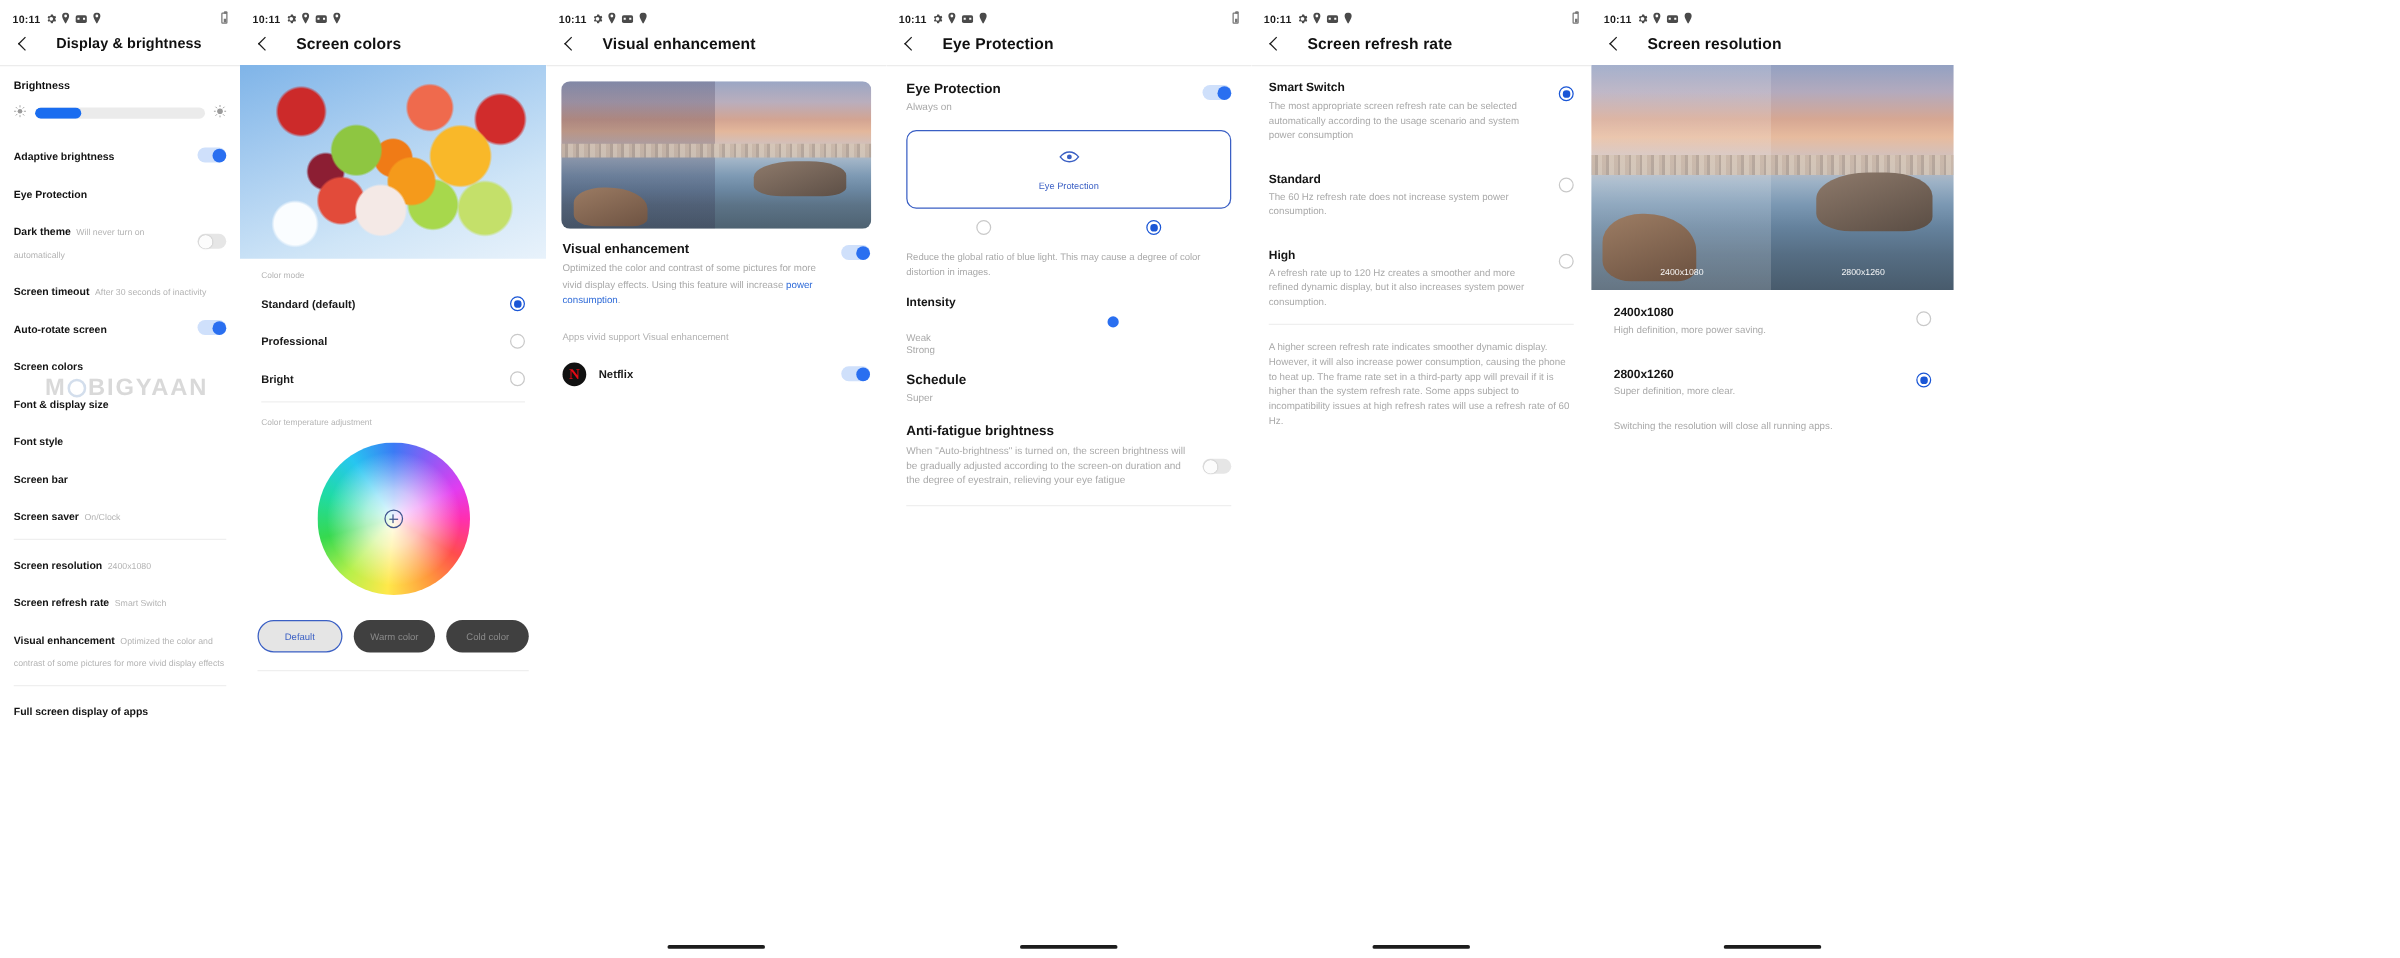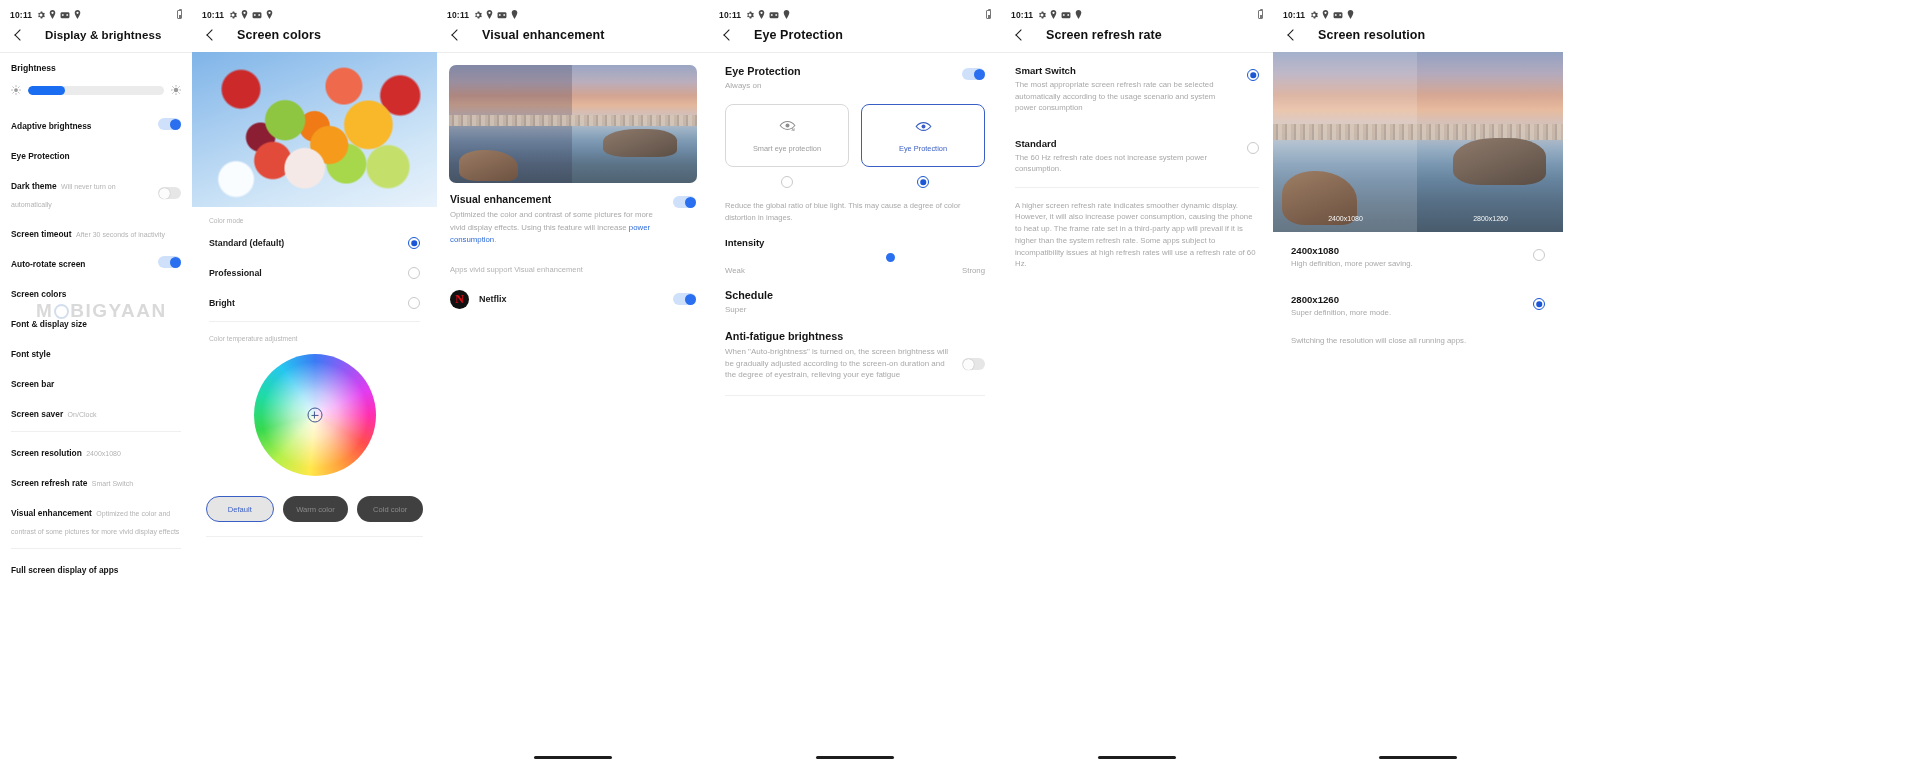--- a/index.html
+++ b/index.html
@@ -261,21 +261,21 @@
   .eyeradios > div { flex: 1; display: flex; justify-content: center; }
   .p4 .note { font-size: 7.6px; color: #a9a9a9; line-height: 11.5px; padding: 12px 16px 0 16px; }
   .p4 .sechead { display:flex; align-items:center; justify-content:space-between; padding: 14px 16px 0 16px;}
   .p4 .sechead .t { font-size: 9.6px; font-weight: 700; color: #151515; }
   .slider2 { padding: 10px 16px 0 16px; position: relative; }
   .slider2 .bar { height: 1.5px; background: #3a5fc4; border-radius: 1px; }
   .slider2 .dot {
     position: absolute; top: 5px; left: 62%;
     width: 9px; height: 9px; border-radius: 50%; background: #2a6ff0;
   }
-  .wsrow { display:flex; justify-content: space-between; padding: 8px 16px 0 16px; }
+  .wsrow { display:flex; justify-content: space-between; padding: 8px 16px 0 16px; flex-direction: column; }
   .wsrow span { font-size: 7.8px; color: #a9a9a9; }
   .p4 .bigdiv { height: 1px; background: #efefef; margin: 14px 16px 0 16px; }
   .p4 .footnote { font-size: 7.8px; color: #a9a9a9; line-height: 12px; padding: 12px 16px 0 16px; }
 
   
   .p5 .opt {
     display: flex; align-items: flex-start; justify-content: space-between;
     gap: 12px; padding: 12px 14px 12px 14px;
   }
   .p5 .opt .t { font-size: 9.6px; font-weight: 700; color: #151515; }
@@ -629,30 +629,20 @@
           <div class="h1">Eye Protection</div>
           <div class="h2">Always on</div>
         </div>
         <span class="switch" style="margin-top:3px">
             <span class="knob"></span>
           </span>
       </div>
     </div>
 
     <div class="eyecards">
-      <div class="eyecard">
-        <span>
-          <svg width="17" height="13" viewBox="0 0 26 18">
-            <path d="M13 3C7.5 3 3.2 7.2 1.8 9c1.4 1.8 5.7 6 11.2 6s9.8-4.2 11.2-6C22.8 7.2 18.5 3 13 3z" fill="none" stroke="#8e8e8e" stroke-width="1.6"></path>
-            <circle cx="13" cy="9" r="3" fill="#8e8e8e"></circle>
-            <text x="19" y="17" font-size="6" fill="#8e8e8e" font-family="Liberation Sans, sans-serif">AI</text>
-          </svg>
-        </span>
-        <span class="cardlabel">Smart eye protection</span>
-      </div>
       <div class="eyecard sel">
         <span>
           <svg width="17" height="11" viewBox="0 0 26 14">
             <path d="M13 1C7.5 1 3.2 5.2 1.8 7c1.4 1.8 5.7 6 11.2 6s9.8-4.2 11.2-6C22.8 5.2 18.5 1 13 1z" fill="none" stroke="#3a5fc4" stroke-width="1.7"></path>
             <circle cx="13" cy="7" r="3" fill="#3a5fc4"></circle>
           </svg>
         </span>
         <span class="cardlabel">Eye Protection</span>
       </div>
     </div>
@@ -739,20 +729,27 @@
       </div>
       <span class="radio on"></span>
     </div>
     <div class="opt">
       <div style="flex:1">
         <div class="t">Standard</div>
         <div class="d">The 60 Hz refresh rate does not increase system power consumption.</div>
       </div>
       <span class="radio"></span>
     </div>
+    <div class="opt">
+      <div style="flex:1">
+        <div class="t">High</div>
+        <div class="d">A refresh rate up to 120 Hz creates a smoother and more refined dynamic display, but it also increases system power consumption.</div>
+      </div>
+      <span class="radio"></span>
+    </div>
 
     <div class="hr"></div>
     <div class="longnote">A higher screen refresh rate indicates smoother dynamic display. However, it will also increase power consumption, causing the phone to heat up. The frame rate set in a third-party app will prevail if it is higher than the system refresh rate. Some apps subject to incompatibility issues at high refresh rates will use a refresh rate of 60 Hz.</div>
 
     <div class="homebar"></div>
 
   </div>
 
   <div class="panel p6">
     <div class="statusbar">
@@ -790,21 +787,21 @@
     <div class="resrow">
       <div style="flex:1">
         <div class="t">2400x1080</div>
         <div class="d">High definition, more power saving.</div>
       </div>
       <span class="radio"></span>
     </div>
     <div class="resrow">
       <div style="flex:1">
         <div class="t">2800x1260</div>
-        <div class="d">Super definition, more mode.</div>
+        <div class="d">Super definition, more clear.</div>
       </div>
       <span class="radio on"></span>
     </div>
 
     <div class="foot">Switching the resolution will close all running apps.</div>
 
     <div class="homebar"></div>
 
   </div>
 

